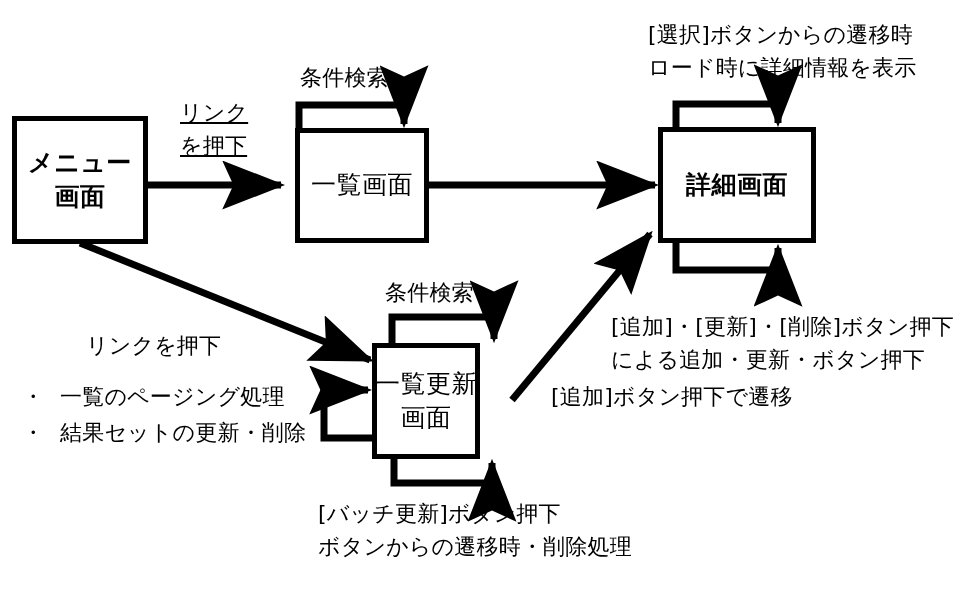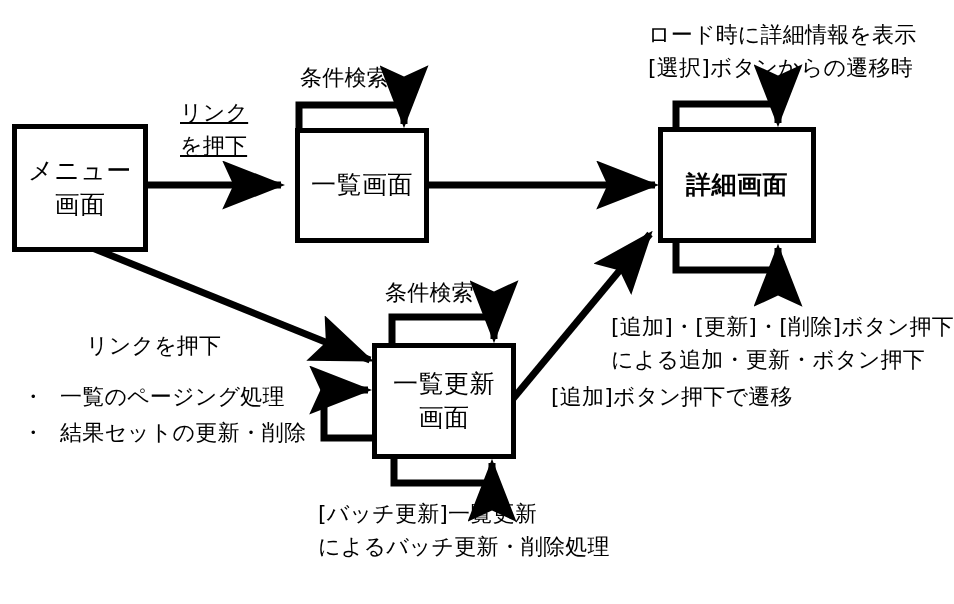--- a/index.html
+++ b/index.html
@@ -99,73 +99,73 @@
 
     <path d="M676,243 L676,270 L778,270 L778,248" fill="none" stroke="#000000" stroke-width="7" marker-end="url(#ah)"></path>
 
     <path d="M392,343 L392,317 L494,317 L494,339" fill="none" stroke="#000000" stroke-width="7" marker-end="url(#ah)"></path>
 
     <path d="M372,438 L324,438 L324,390 L368,390" fill="none" stroke="#000000" stroke-width="7" marker-end="url(#ah)"></path>
 
     <path d="M394,458 L394,483 L492,483 L492,463" fill="none" stroke="#000000" stroke-width="7" marker-end="url(#ah)"></path>
   </svg>
 
-  <div class="box" style="left:12px; top:124px; width:136px; height:128px;">
+  <div class="box" style="left:12px; top:116px; width:136px; height:128px;font-weight:bold;">
     <span class="line">メニュー</span>
     <span class="line">画面</span>
   </div>
 
   <div class="box" style="left:284px; top:128px; width:134px; height:115px;margin-left:11px;">
     <span class="line">一覧画面</span>
   </div>
 
-  <div class="box" style="left:372px; top:343px; width:144px; height:116px;">
+  <div class="box" style="left:372px; top:343px; width:108px; height:116px;">
     <span class="line">一覧更新</span>
     <span class="line">画面</span>
   </div>
 
   <div class="box" style="left:658px; top:127px; width:158px; height:116px;font-weight:bold;">
     <span class="line">詳細画面</span>
   </div>
 
   <div class="label" style="left:180px; top:96px;text-decoration:underline;">
     <span class="line">リンク</span>
     <span class="line">を押下</span>
   </div>
 
   <div class="label" style="left:300px; top:61px;">
     <span class="line">条件検索</span>
   </div>
 
 
   <div class="label" style="left:648px; top:18px;">
+    <span class="line">[選択]ボタンからの遷移時</span>
     <span class="line">ロード時に詳細情報を表示</span>
-    <span class="line">[選択]ボタンからの遷移時</span>
   </div>
 
   <div class="label" style="left:86px; top:329px;">
     <span class="line">リンクを押下</span>
   </div>
 
   <div class="label" style="left:385px; top:276px;">
     <span class="line">条件検索</span>
   </div>
 
   <div class="label" style="left:611px; top:286px;margin-top:24px;">
     <span class="line">[追加]・[更新]・[削除]ボタン押下</span>
     <span class="line">による追加・更新・ボタン押下</span>
   </div>
 
   <div class="label" style="left:551px; top:380px;">
     <span class="line">[追加]ボタン押下で遷移</span>
   </div>
 
   <div class="label" style="left:318px; top:497px;">
-    <span class="line">[バッチ更新]一覧更新</span>
-    <span class="line">によるバッチ更新・削除処理</span>
+    <span class="line">[バッチ更新]ボタン押下</span>
+    <span class="line">ボタンからの遷移時・削除処理</span>
   </div>
 
   <div class="bullets" style="left:22px; top:379px;">
     <div class="bullet-row">
       <span class="bullet-mark">・</span>
       <span>一覧のページング処理</span>
     </div>
     <div class="bullet-row">
       <span class="bullet-mark">・</span>
       <span>結果セットの更新・削除</span>

